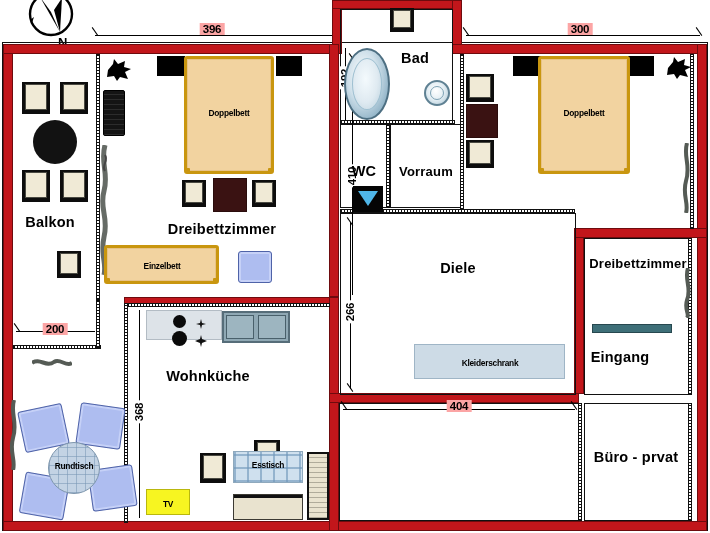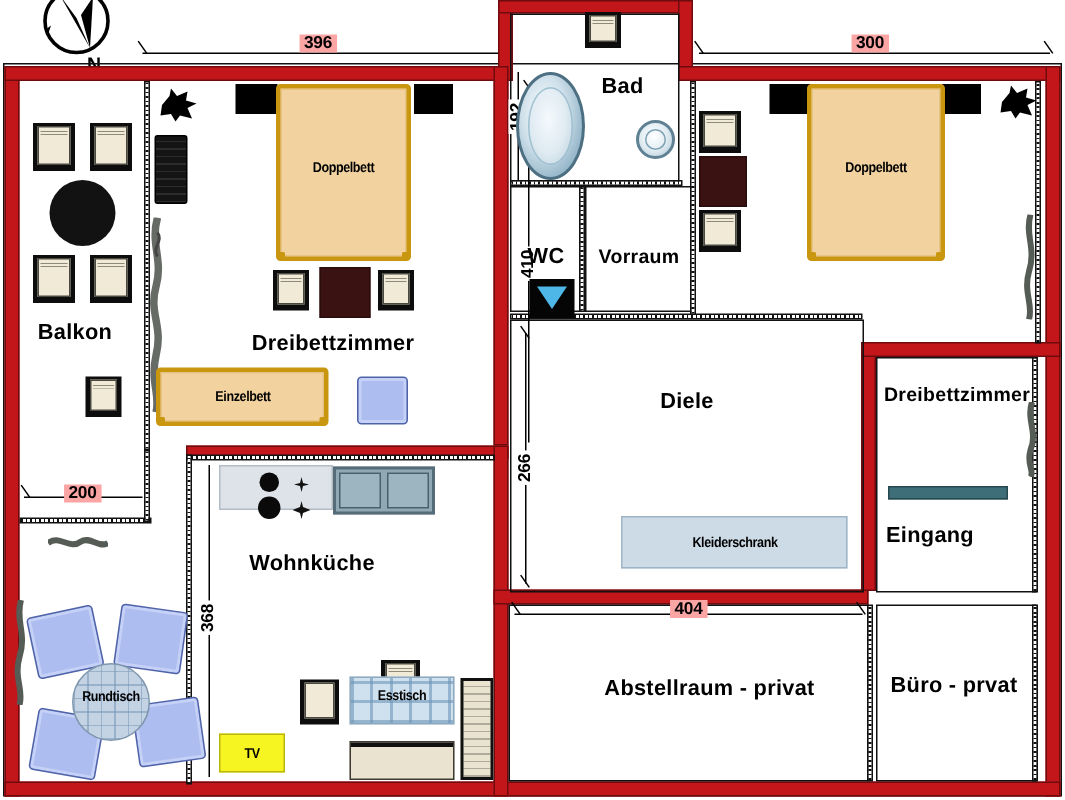--- a/index.html
+++ b/index.html
@@ -558,17 +558,16 @@
     <svg width="12" height="70" viewBox="0 0 12 70">
       <path d="M6 0 C2 14 10 22 5 38 C1 52 8 60 5 70" stroke="#555b55" stroke-width="4" fill="none"></path>
     </svg>
   </div>
   <div class="blob" style="left:32px; top:355px;">
     <svg width="40" height="12" viewBox="0 0 40 12">
       <path d="M0 6 C8 0 14 11 22 5 C28 1 34 10 40 6" stroke="#555b55" stroke-width="4" fill="none"></path>
     </svg>
   </div>
 
-  <div class="room-label lbl-lg" style="left:473px; top:459px;">Abstellraum - privat</div>
   <div class="room-label lbl-lg" style="left:636px; top:457px;">Büro - prvat</div>
 
 
 </div>
 
 </body></html>

